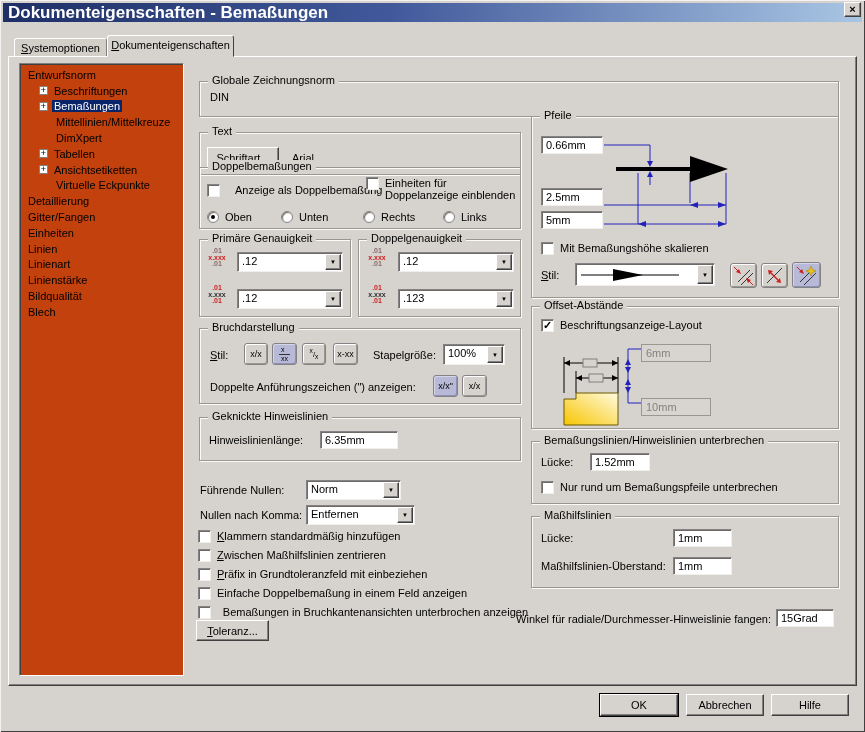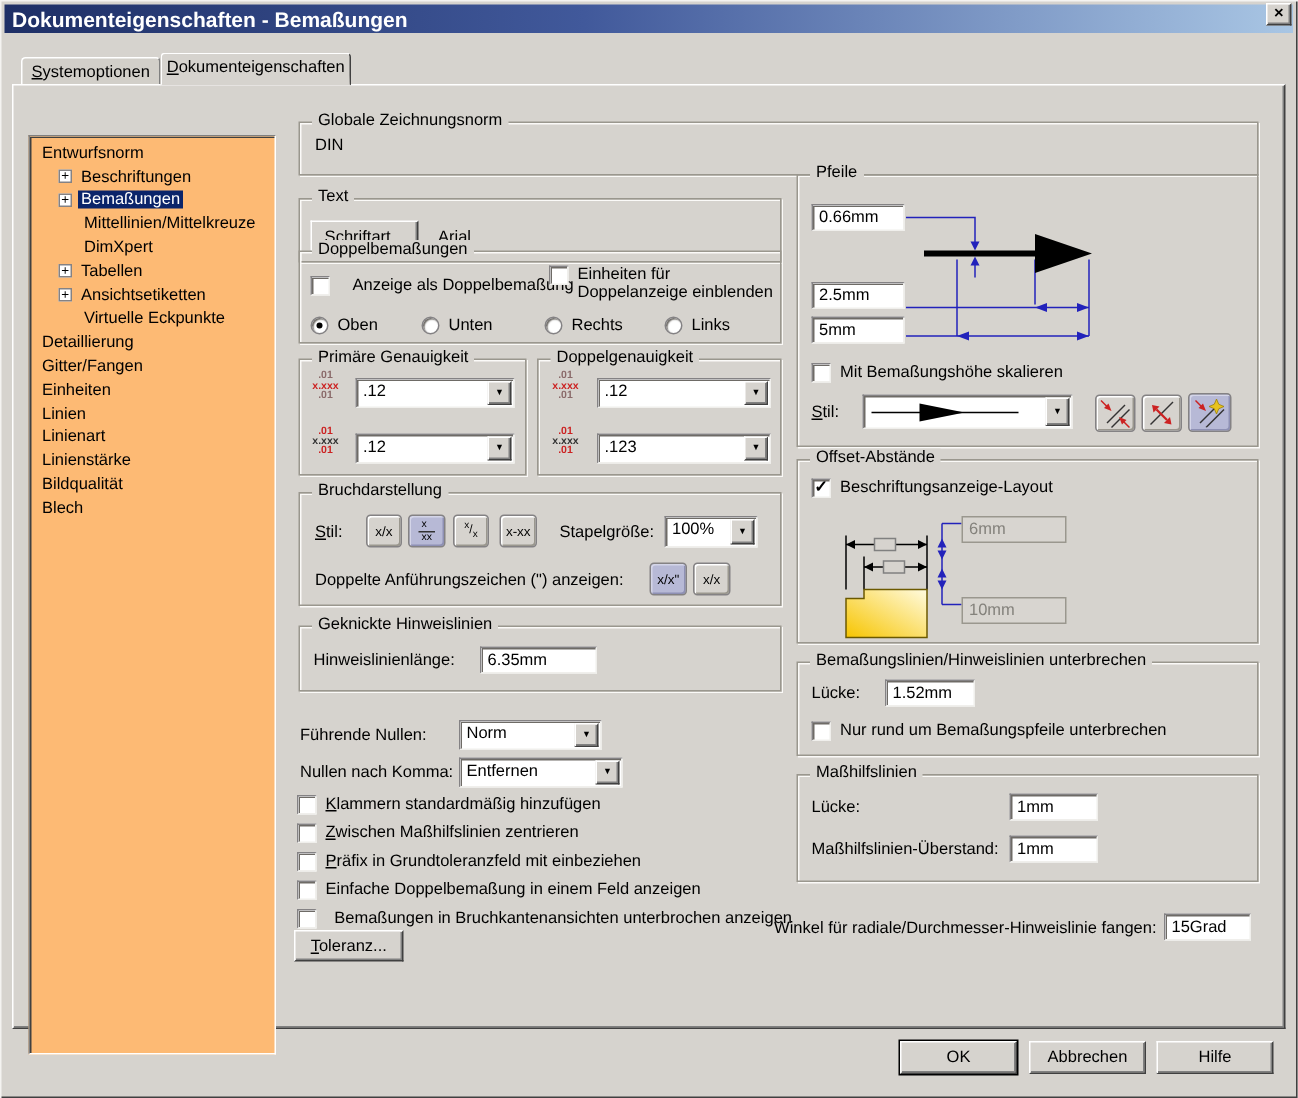--- a/index.html
+++ b/index.html
@@ -9,21 +9,21 @@
     background:#d6d3ce; color:#000;
     font-family:"Liberation Sans", sans-serif; font-size:11px;
     box-shadow: inset 1px 1px 0 #f4f3f1, inset -1px -1px 0 #404040;
   }
   .abs { position:absolute; }
   .titlebar {
     position:absolute; left:3px; top:3px; right:3px; height:19px;
     background:linear-gradient(to right,#1e2f66,#41599b 45%,#a9c6e4);
     display:flex; align-items:center; padding-left:5px;
   }
-  .titlebar .title { color:#fff; font-weight:bold; font-size:14px; }
+  .titlebar .title { color:#fff; font-weight:bold; font-size:17px; }
   .close-btn {
     position:absolute; right:4px; top:2px; width:17px; height:15px;
     background:#d6d3ce; border:1px solid; border-color:#fff #404040 #404040 #fff;
     box-shadow: inset -1px -1px 0 #808080;
     font-size:11px; font-weight:bold; line-height:12px; text-align:center; cursor:default;
   }
   
   .tab {
     position:absolute; background:#d6d3ce;
     border:1px solid; border-color:#fff #404040 #d6d3ce #fff;
@@ -35,23 +35,23 @@
   .ul-first { display:inline-block; }
   .ul-first::first-letter { text-decoration:underline; }
   .tabpanel {
     position:absolute; left:8px; top:56px; width:849px; height:630px;
     background:#d6d3ce; border:1px solid; border-color:#fff #404040 #404040 #fff;
     box-shadow: inset -1px -1px 0 #808080; z-index:2;
   }
   
   .tree {
     position:absolute; left:10px; top:6px; width:165px; height:613px;
-    background:#fdba74; border:1px solid; border-color:#808080 #fff #fff #808080;
+    background:#c2410c; border:1px solid; border-color:#808080 #fff #fff #808080;
     box-shadow: inset 1px 1px 0 #404040;
-    padding:3px 0 0 0; overflow:hidden;margin-top:27px;
+    padding:3px 0 0 0; overflow:hidden;
   }
   .tree-row { height:15.8px; display:flex; align-items:center; white-space:nowrap; }
   .tree-row .expander {
     width:9px; height:9px; border:1px solid #848284; background:#fff;
     font-size:9px; line-height:7px; text-align:center; margin:0 4px 0 0; flex:none;
   }
   .tree-label { padding:0 2px; }
   .tree-label.selected { background:#0a246a; color:#fff; }
   
   .group {

